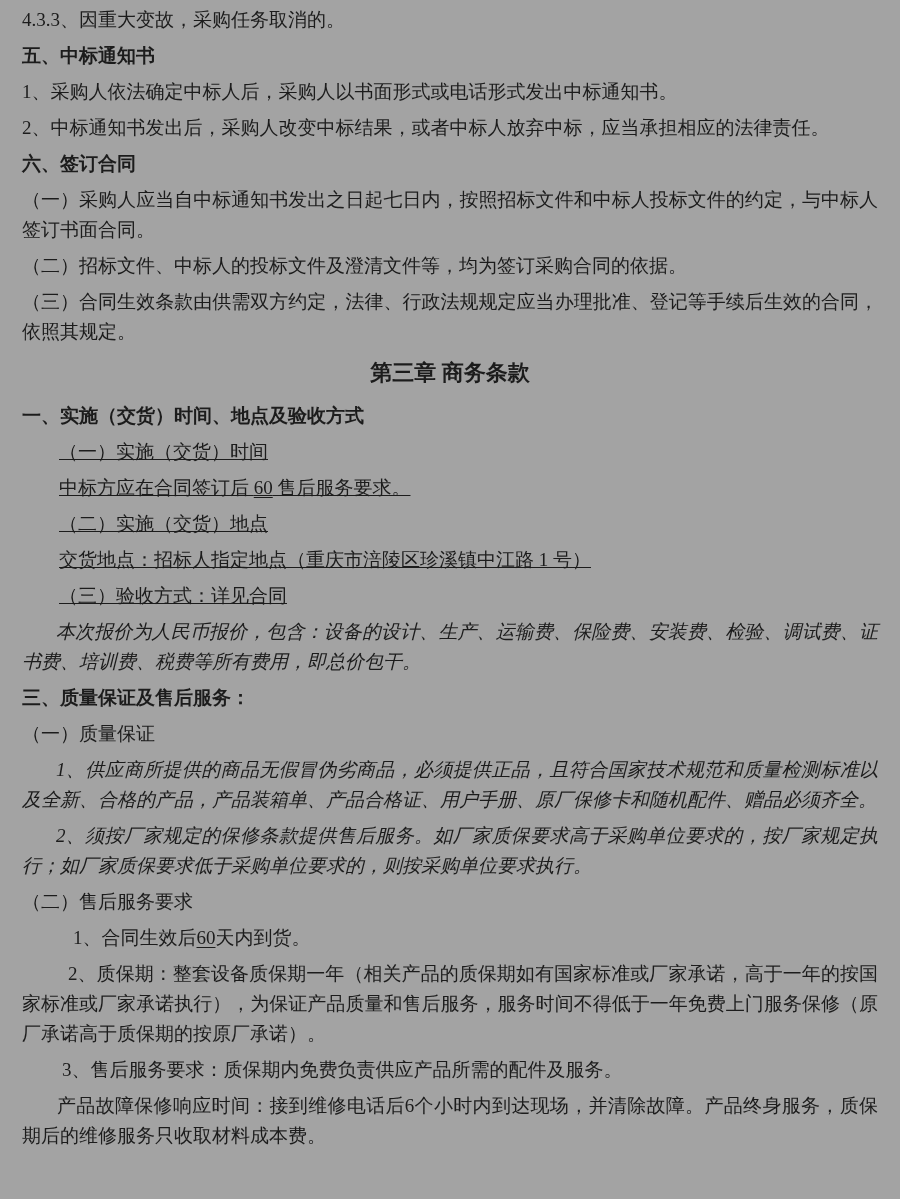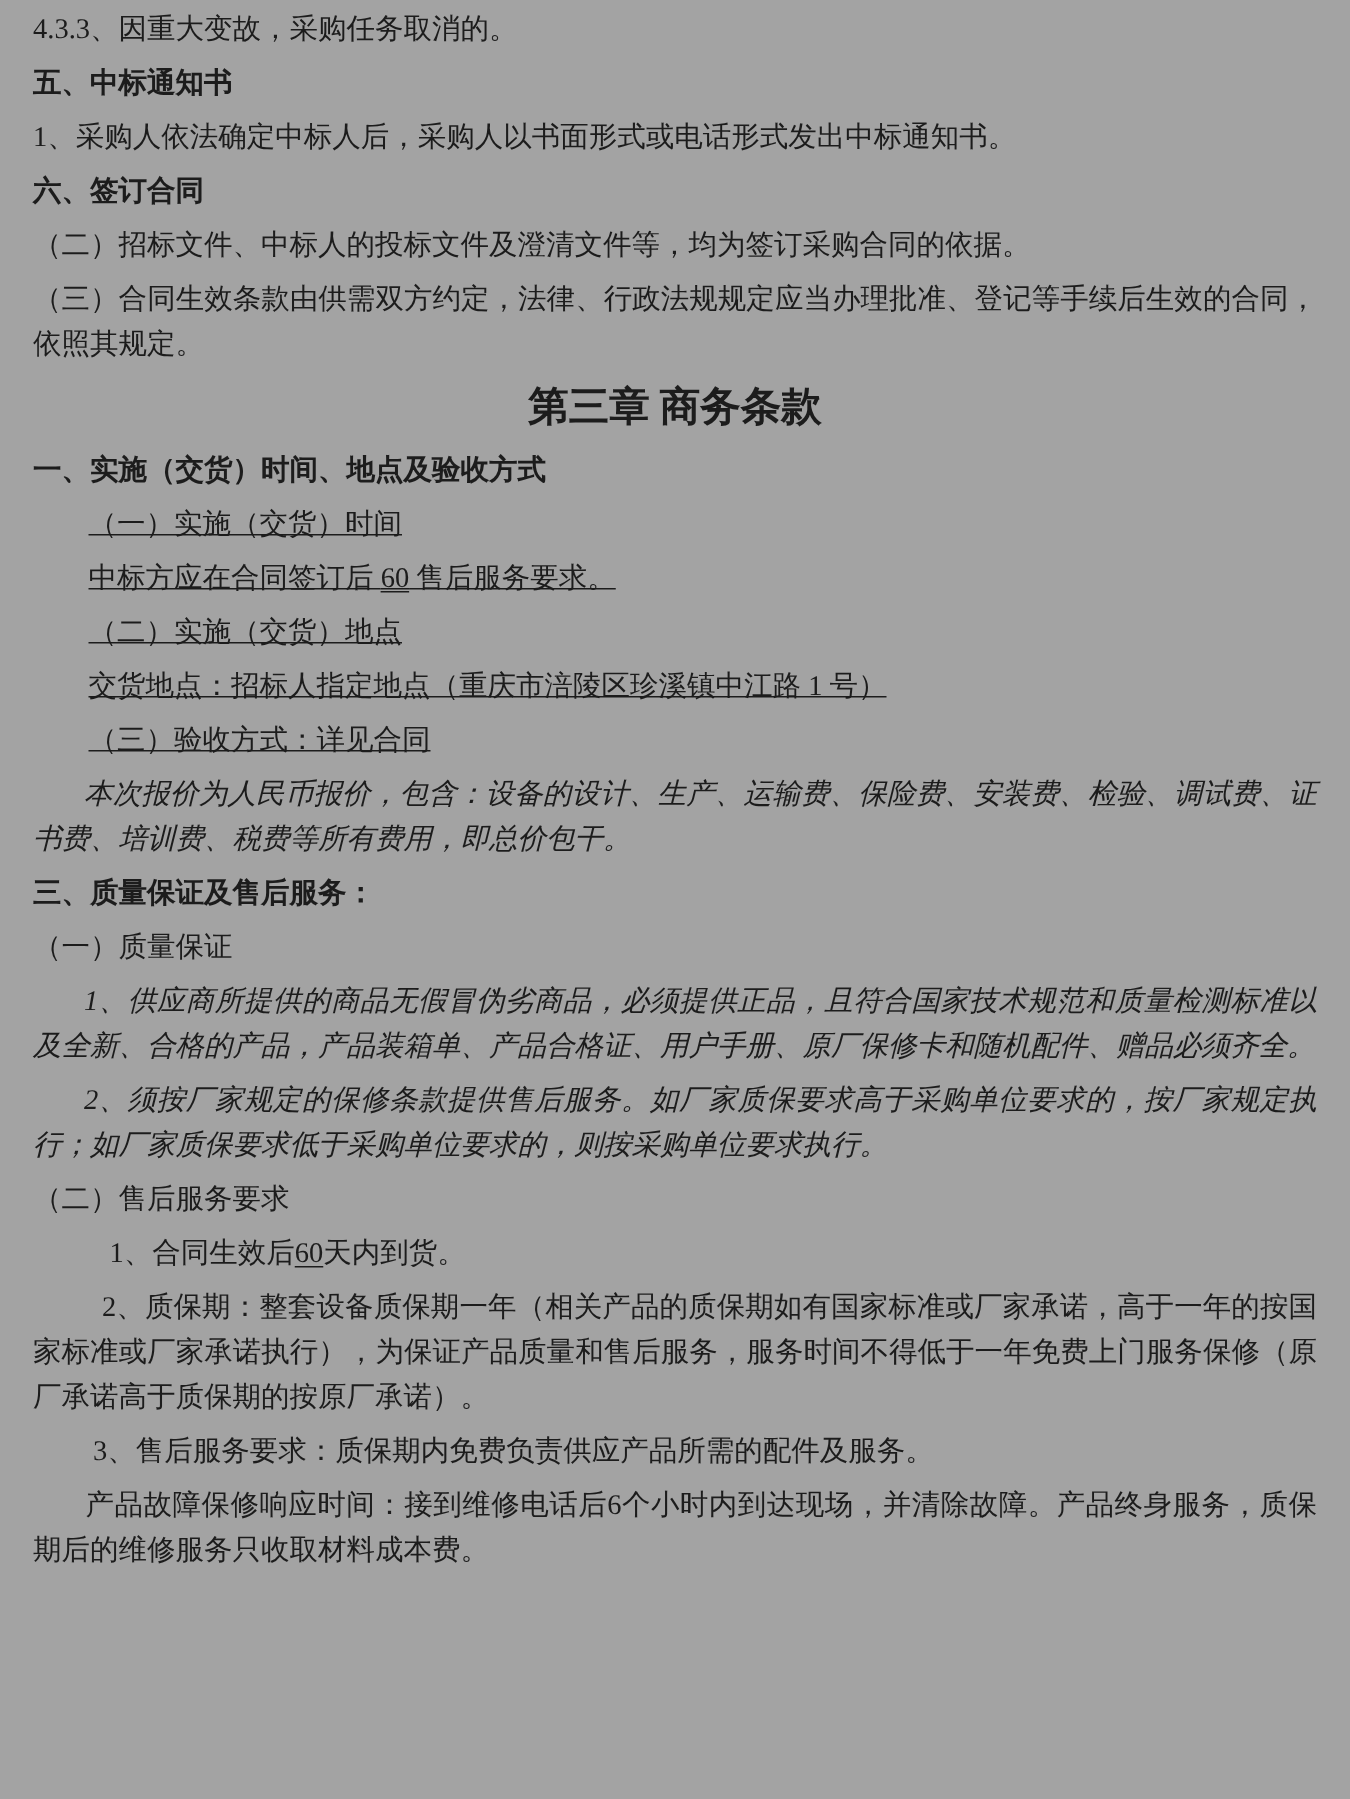--- a/index.html
+++ b/index.html
@@ -24,21 +24,21 @@
     margin: 0 0 6px 0;
     text-align: justify;
     white-space: pre-wrap;
   }
   .h {
     font-weight: bold;
   }
   .chapter-title {
     text-align: center;
     font-weight: bold;
-    font-size: 27px;
+    font-size: 22px;
     line-height: 34px;
     margin: 9px 0 11px 0;
   }
   .sub {
     padding-left: 37px;
     text-decoration: underline;
   }
   .ti34 { text-indent: 34px; font-style: italic; }
   .ti35 { text-indent: 35px; }
   .ti40 { text-indent: 40px; }
@@ -54,23 +54,25 @@
 <body>
 
 <div class="page">
 
   <p class="p">4.3.3、因重大变故，采购任务取消的。</p>
 
   <p class="h">五、中标通知书</p>
 
   <p>1、采购人依法确定中标人后，采购人以书面形式或电话形式发出中标通知书。</p>
 
+  <p>2、中标通知书发出后，采购人改变中标结果，或者中标人放弃中标，应当承担相应的法律责任。</p>
 
   <p class="h">六、签订合同</p>
 
+  <p>（一）采购人应当自中标通知书发出之日起七日内，按照招标文件和中标人投标文件的约定，与中标人签订书面合同。</p>
 
   <p>（二）招标文件、中标人的投标文件及澄清文件等，均为签订采购合同的依据。</p>
 
   <p>（三）合同生效条款由供需双方约定，法律、行政法规规定应当办理批准、登记等手续后生效的合同，依照其规定。</p>
 
   <p class="chapter-title">第三章 商务条款</p>
 
   <p class="h">一、实施（交货）时间、地点及验收方式</p>
 
   <p class="sub">（一）实施（交货）时间</p>

